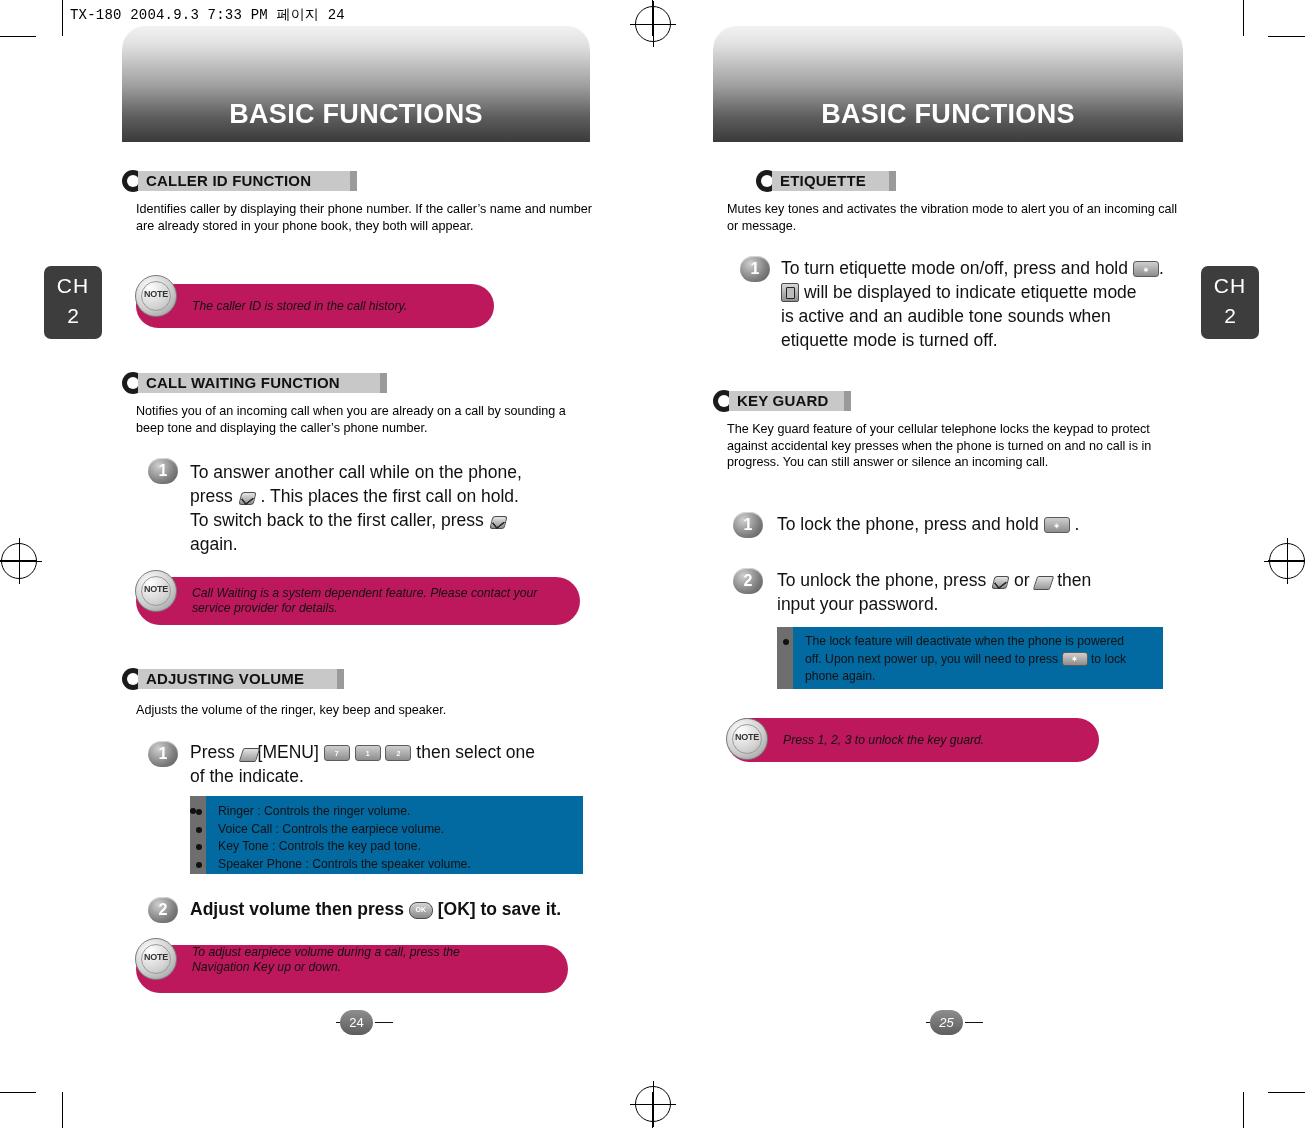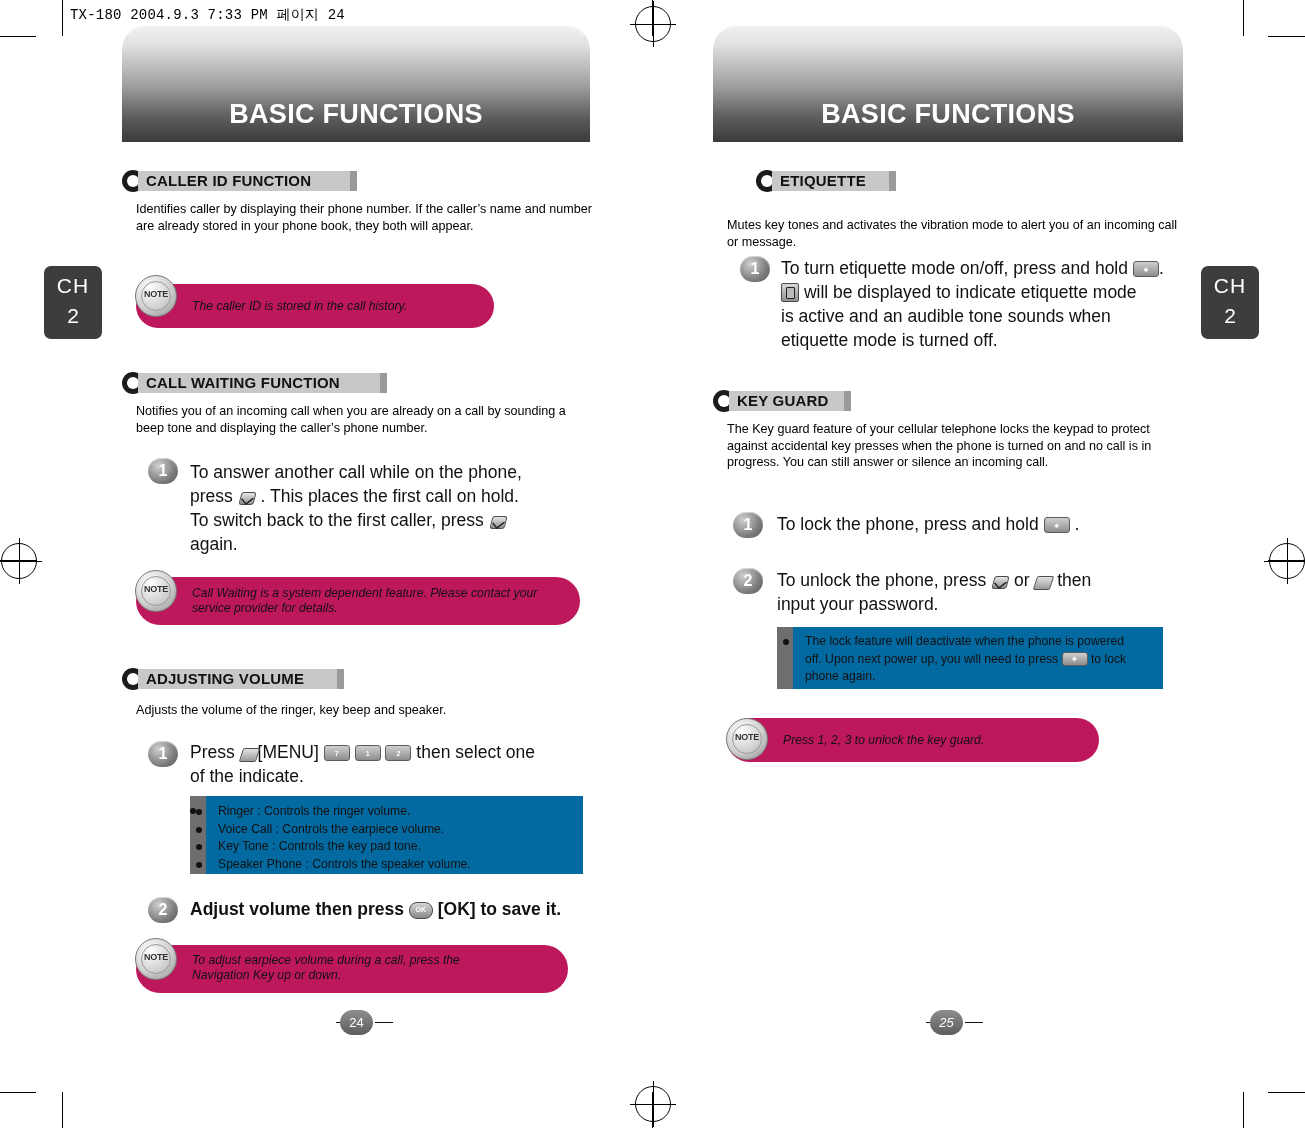--- a/index.html
+++ b/index.html
@@ -269,21 +269,21 @@
   </div>
 
   <div class="stepnum" style="left:148px;top:897px;">2</div>
   <div class="steptxt" style="left:190px;top:897px;width:400px;font-weight:bold;">
     <span>Adjust volume then press</span>
     <span class="okkey"></span>
     <span>[OK] to save it.</span>
   </div>
 
   <div class="note two" style="left:136px;top:945px;width:432px;height:48px;border-radius:24px;">
-    <div class="ntxt" style="height:48px;display:block;padding-top:8px;">
+    <div class="ntxt" style="height:48px;display:block;">
       <div>To adjust earpiece volume during a call, press the</div>
       <div>Navigation Key up or down.</div>
     </div>
   </div>
   <div class="noteicon" style="left:135px;top:938px;"></div>
 
   <div class="pnline" style="left:336px;top:1022px;width:18px;"></div>
   <div class="pnline" style="left:375px;top:1022px;width:18px;"></div>
   <div class="pagenum" style="left:340px;top:1010px;">24</div>
 
@@ -294,21 +294,21 @@
   <div class="chtab" style="left:1201px;top:266px;">
     <span class="c1">CH</span>
     <span class="c2">2</span>
   </div>
 
   <div class="sec" style="left:713px;top:170px;width:140px;margin-left:43px;">
     <div class="bullet"></div>
     <div class="bar" style="width:124px;"></div>
     <div class="txt">ETIQUETTE</div>
   </div>
-  <div class="para" style="left:727px;top:217px;width:460px;">Mutes key tones and activates the vibration mode to alert you of an incoming call or message.</div>
+  <div class="para" style="left:727px;top:201px;width:460px;">Mutes key tones and activates the vibration mode to alert you of an incoming call or message.</div>
 
   <div class="stepnum" style="left:740px;top:256px;">1</div>
   <div class="steptxt" style="left:781px;top:256px;width:430px;">
     <span>To turn etiquette mode on/off, press and hold</span>
     <span class="key wide"><span class="lbl">∗</span></span><span>.</span><br>
     <span class="vibicon"></span>
     <span>will be displayed to indicate etiquette mode</span><br>
     <span>is active and an audible tone sounds when</span><br>
     <span>etiquette mode is turned off.</span>
   </div>

